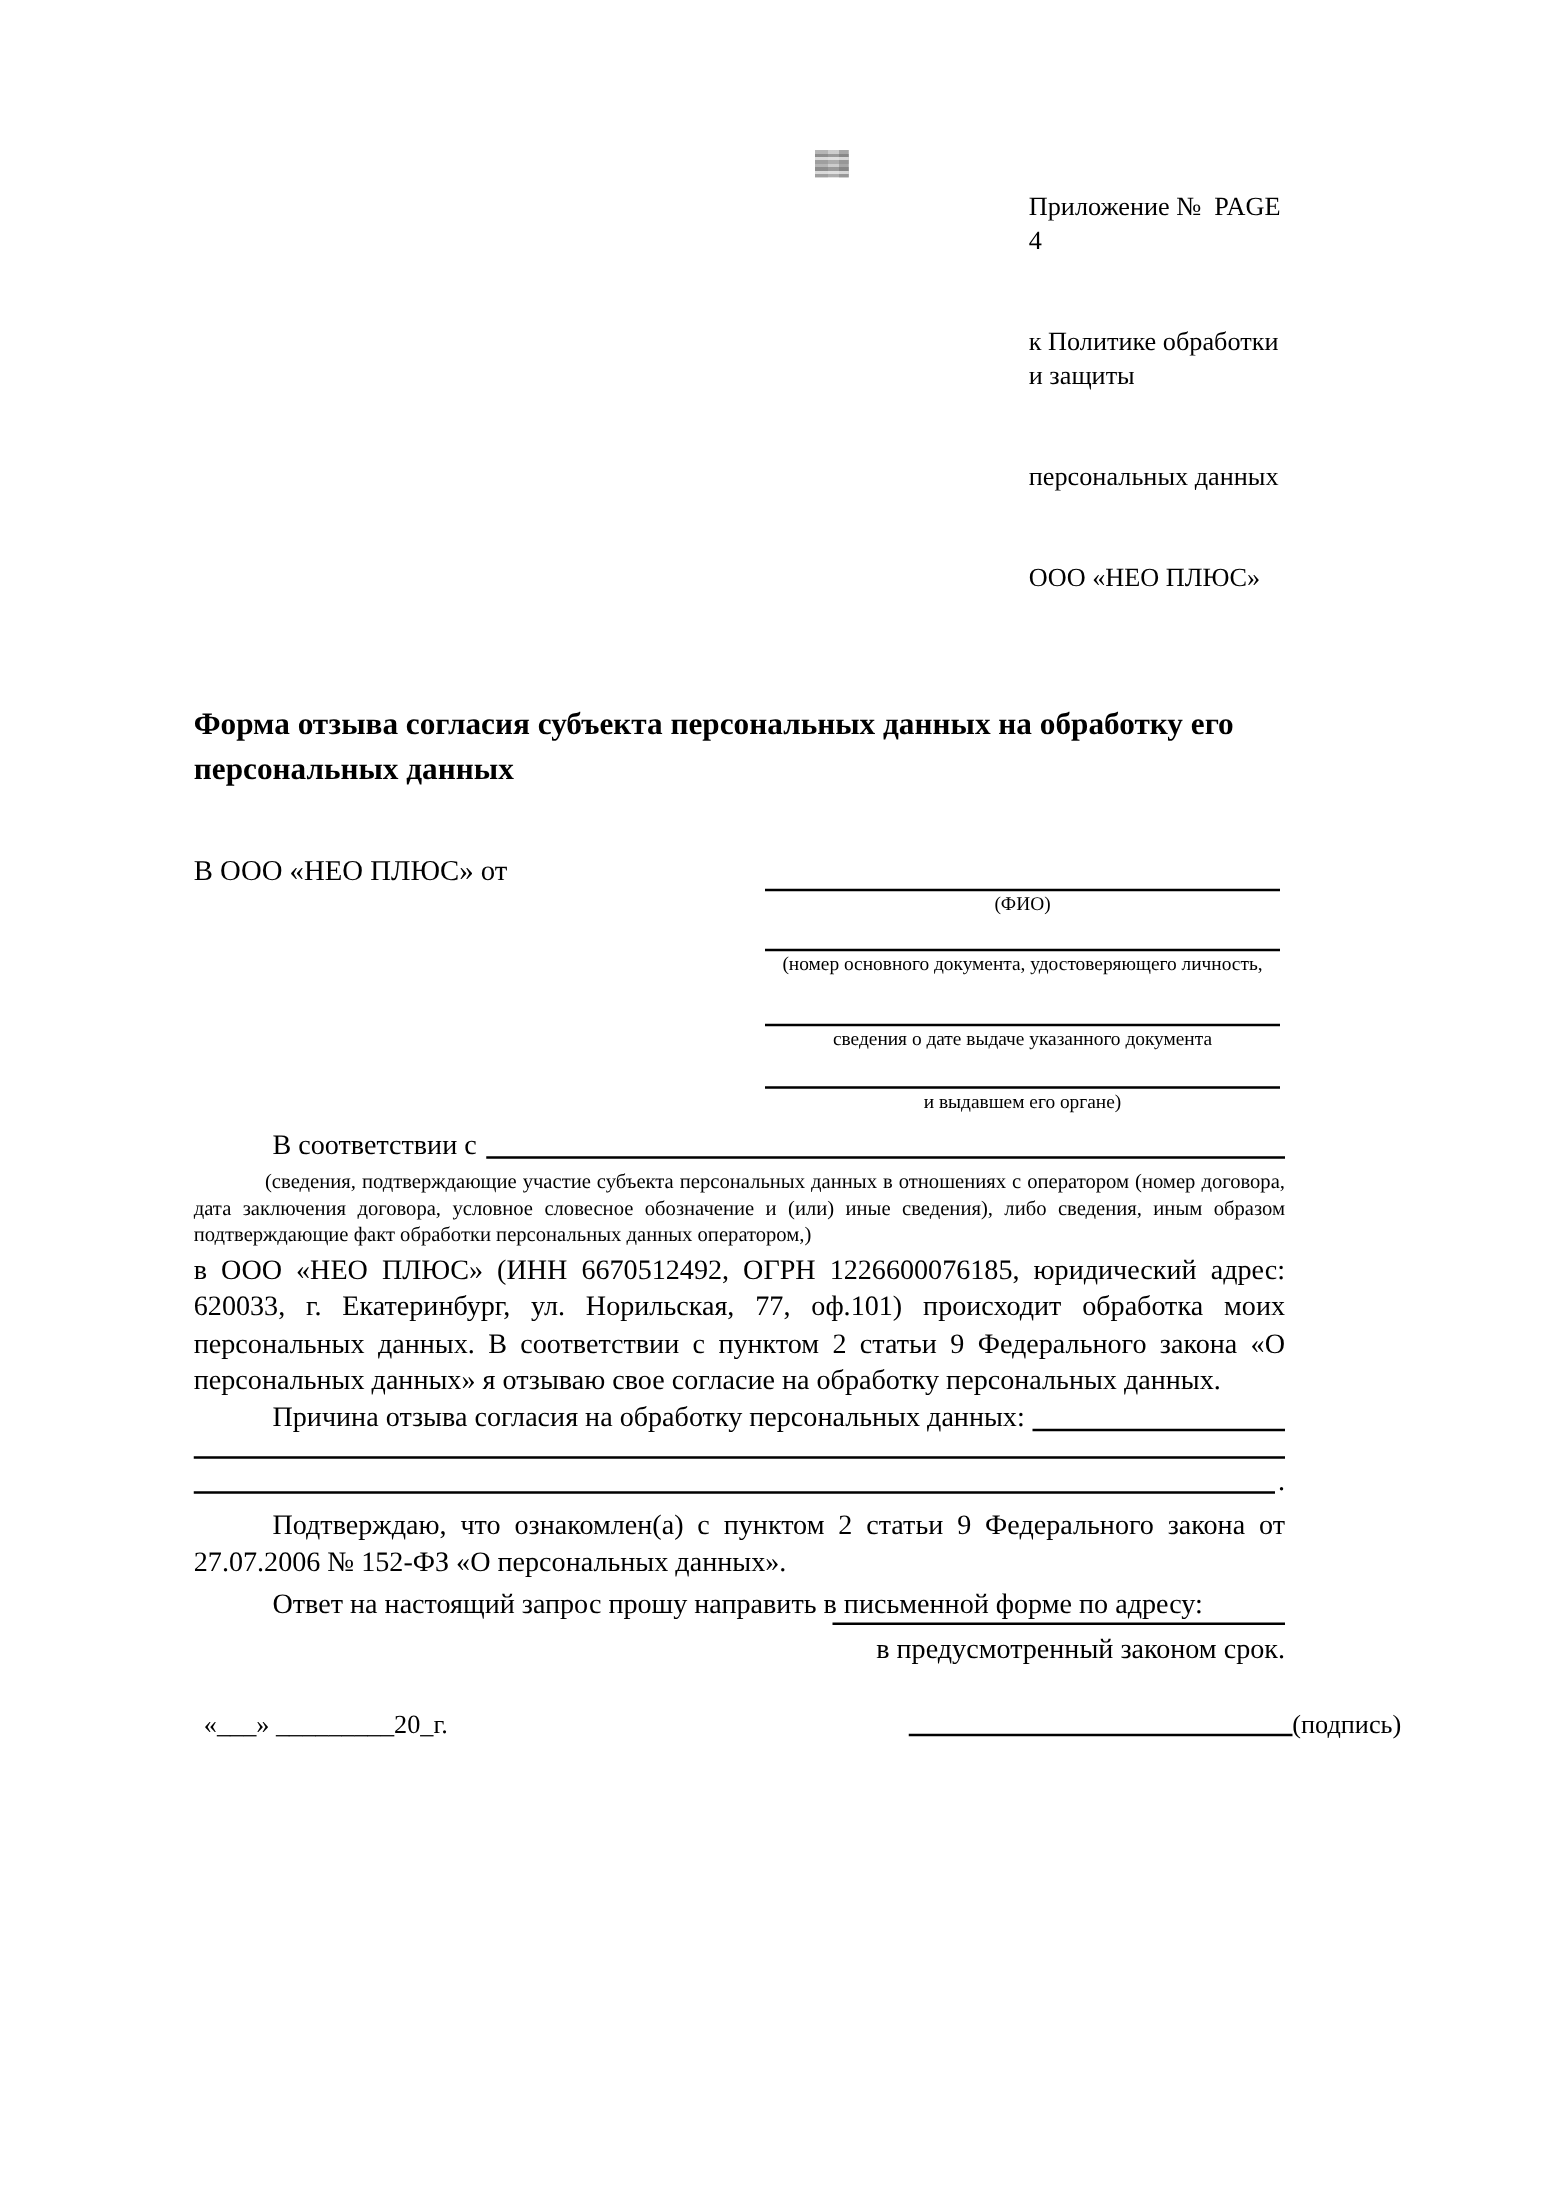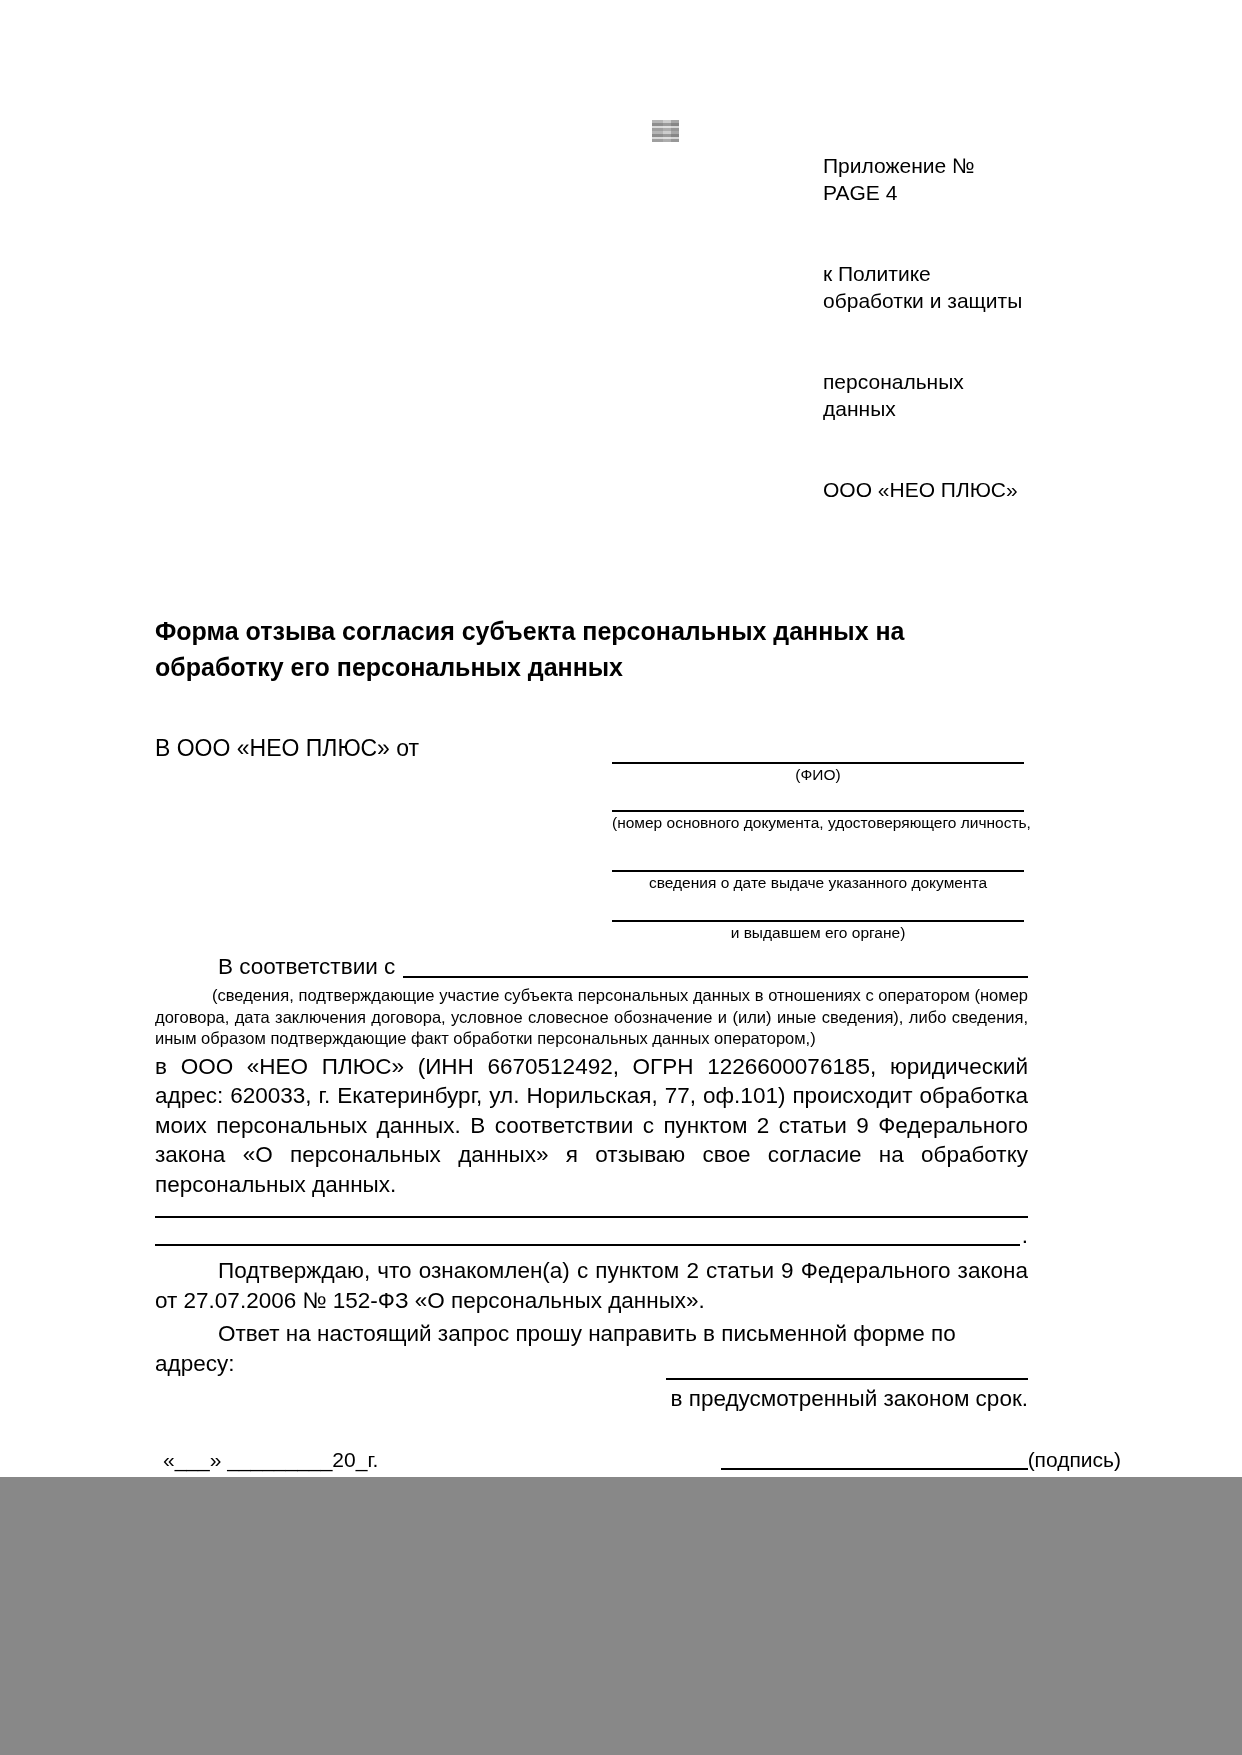--- a/index.html
+++ b/index.html
@@ -1,24 +1,24 @@
 <!DOCTYPE html>
 <html><head>
 <meta charset="utf-8">
 <style>
   html,body { margin:0; padding:0; background:#888; }
   .page {
     position: relative;
     width: 1242px;
-    height: 1477px;
+    height: 1755px;
     margin: 0 auto;
     background: #ffffff;
     box-sizing: border-box;
     padding: 98px 214px 0 155px;
-    font-family: Liberation Sans, sans-serif;
+    font-family: Liberation Serif, serif;
     color: #000;
   }
   
   .pixel-icon {
     position: absolute;
     left: 652px;
     top: 120px;
     width: 27px;
     height: 22px;
     background:
@@ -36,21 +36,21 @@
       rgba(150,150,150,0.5) 8px 11px
     );
   }
   .appendix {
     margin-left: 668px; 
     font-size: 21px;
     line-height: 27px;
     white-space: pre-wrap;
   }
   .doc-title {
-    margin-top: 56px;
+    margin-top: 32px;
     font-size: 25px;
     line-height: 36px;
     font-weight: bold;
   }
   .to-line {
     margin-top: 49px;
     font-size: 23px;
     line-height: 28px;
     white-space: nowrap;
   }
@@ -205,20 +205,24 @@
 
   <div class="intro-line line-fill">
     <span class="prefix">В соответствии с</span>
     <span class="fill"></span>
   </div>
 
   <div class="fine-print">(сведения, подтверждающие участие субъекта персональных данных в отношениях с оператором (номер договора, дата заключения договора, условное словесное обозначение и (или) иные сведения), либо сведения, иным образом подтверждающие факт обработки персональных данных оператором,)</div>
 
   <div class="body-par">в ООО «НЕО ПЛЮС» (ИНН 6670512492, ОГРН 1226600076185, юридический адрес: 620033, г. Екатеринбург, ул. Норильская, 77, оф.101) происходит обработка моих персональных данных. В соответствии с пунктом 2 статьи 9 Федерального закона «О персональных данных» я отзываю свое согласие на обработку персональных данных.</div>
 
+  <div class="reason-line line-fill">
+    <span class="prefix">Причина отзыва согласия на обработку персональных данных:</span>
+    <span class="fill"></span>
+  </div>
 
   <div class="blank-rule blank-rule-1"></div>
 
   <div class="blank-line-2">
     <span class="fill"></span>
     <span class="suffix">.</span>
   </div>
 
   <div class="confirm-par">Подтверждаю, что ознакомлен(а) с пунктом 2 статьи 9 Федерального закона от 27.07.2006 № 152-ФЗ «О персональных данных».</div>
 

